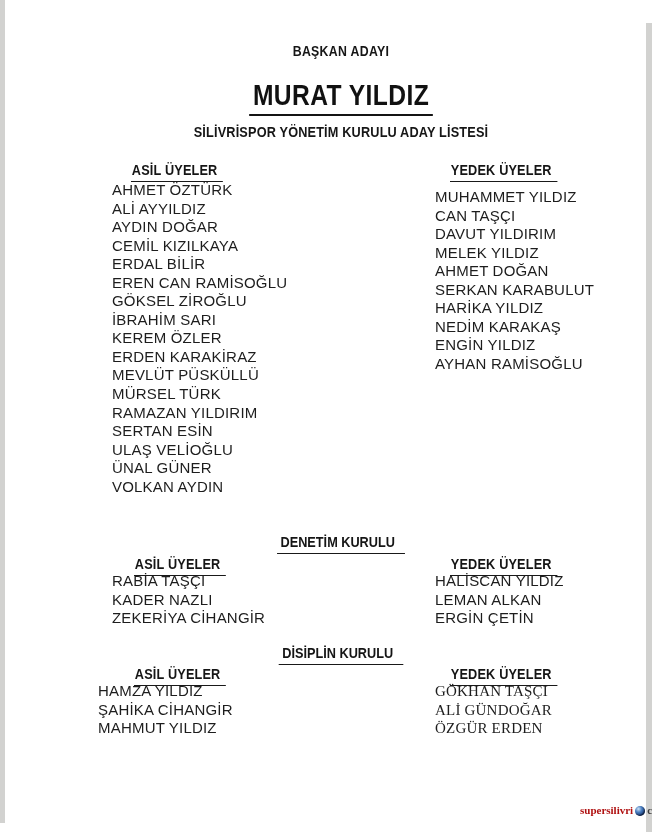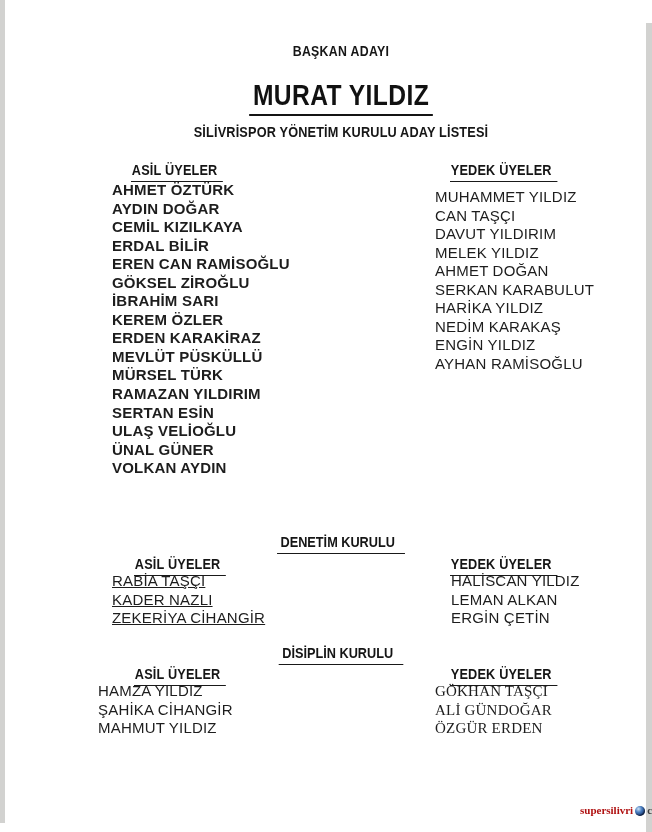--- a/index.html
+++ b/index.html
@@ -60,22 +60,23 @@
 <div class="centered cx-c role-title">BAŞKAN ADAYI</div>
 
 <div class="centered cx-c candidate">
   <span class="uline">MURAT YILDIZ</span>
 </div>
 
 <div class="centered cx-c list-title">SİLİVRİSPOR YÖNETİM KURULU ADAY LİSTESİ</div>
 
 <div class="col-header" style="left:131px; top:161px;">ASİL ÜYELER</div>
 <div class="col-header" style="left:450px; top:161px;">YEDEK ÜYELER</div>
-<div class="name-list" style="left:112px; top:181px;font-weight:bold;">
+<div class="name-list" style="left:112px; top:181px;">
     <div class="name-item">AHMET ÖZTÜRK</div>
+    <div class="name-item">ALİ AYYILDIZ</div>
     <div class="name-item">AYDIN DOĞAR</div>
     <div class="name-item">CEMİL KIZILKAYA</div>
     <div class="name-item">ERDAL BİLİR</div>
     <div class="name-item">EREN CAN RAMİSOĞLU</div>
     <div class="name-item">GÖKSEL ZİROĞLU</div>
     <div class="name-item">İBRAHİM SARI</div>
     <div class="name-item">KEREM ÖZLER</div>
     <div class="name-item">ERDEN KARAKİRAZ</div>
     <div class="name-item">MEVLÜT PÜSKÜLLÜ</div>
     <div class="name-item">MÜRSEL TÜRK</div>
@@ -96,26 +97,26 @@
     <div class="name-item">NEDİM KARAKAŞ</div>
     <div class="name-item">ENGİN YILDIZ</div>
     <div class="name-item">AYHAN RAMİSOĞLU</div>
   </div>
 
 <div class="centered cx-c section-title sec-denetim">
   <span class="uline">DENETİM KURULU</span>
 </div>
 <div class="col-header" style="left:134px; top:555px;">ASİL ÜYELER</div>
 <div class="col-header" style="left:450px; top:555px;">YEDEK ÜYELER</div>
-<div class="name-list" style="left:112px; top:572px;text-decoration:underline;">
+<div class="name-list" style="left:112px; top:572px;">
     <div class="name-item">RABİA TAŞÇI</div>
     <div class="name-item">KADER NAZLI</div>
     <div class="name-item">ZEKERİYA CİHANGİR</div>
   </div>
-<div class="name-list" style="left:435px; top:572px;margin-left:16px;">
+<div class="name-list" style="left:435px; top:572px;">
     <div class="name-item">HALİSCAN YILDIZ</div>
     <div class="name-item">LEMAN ALKAN</div>
     <div class="name-item">ERGİN ÇETİN</div>
   </div>
 
 <div class="centered cx-c section-title sec-disiplin">
   <span class="uline">DİSİPLİN KURULU</span>
 </div>
 <div class="col-header" style="left:134px; top:665px;">ASİL ÜYELER</div>
 <div class="col-header" style="left:450px; top:665px;">YEDEK ÜYELER</div>

